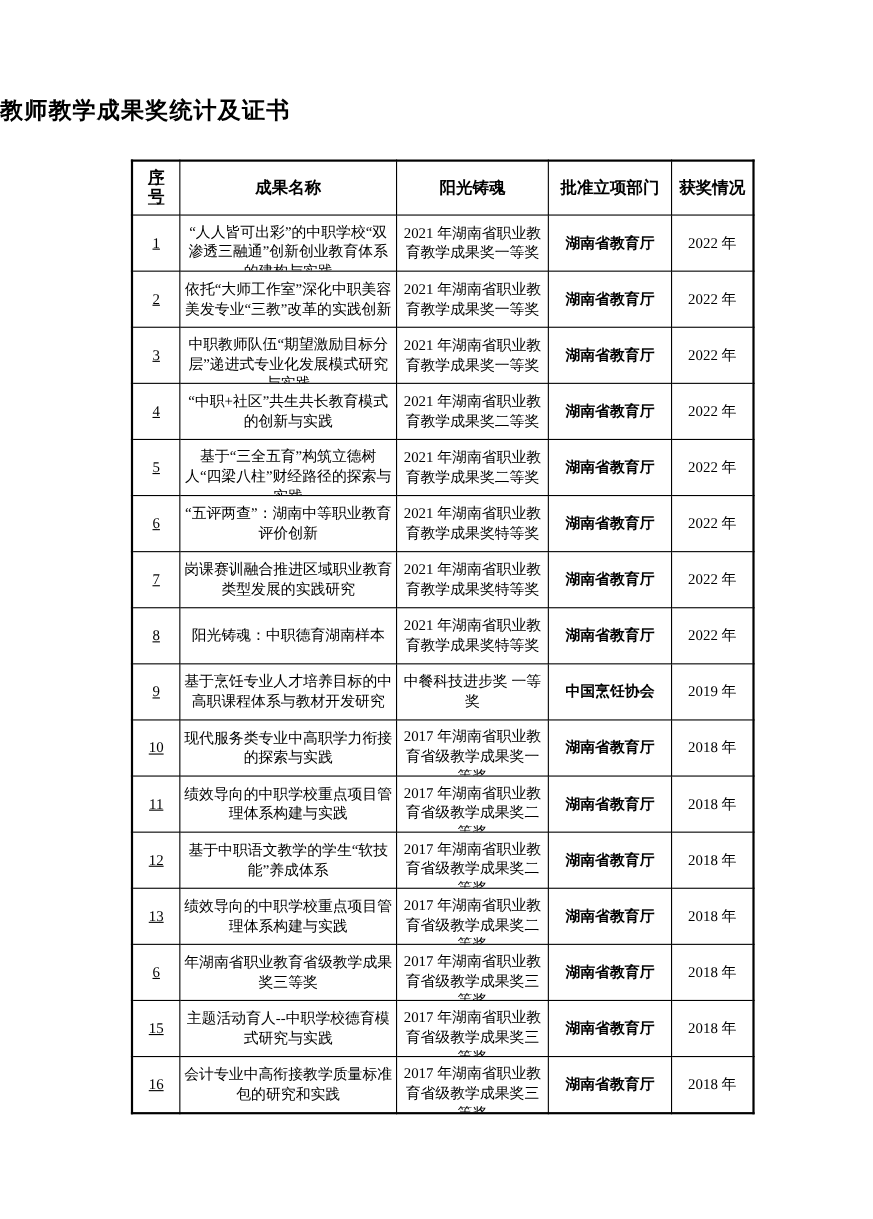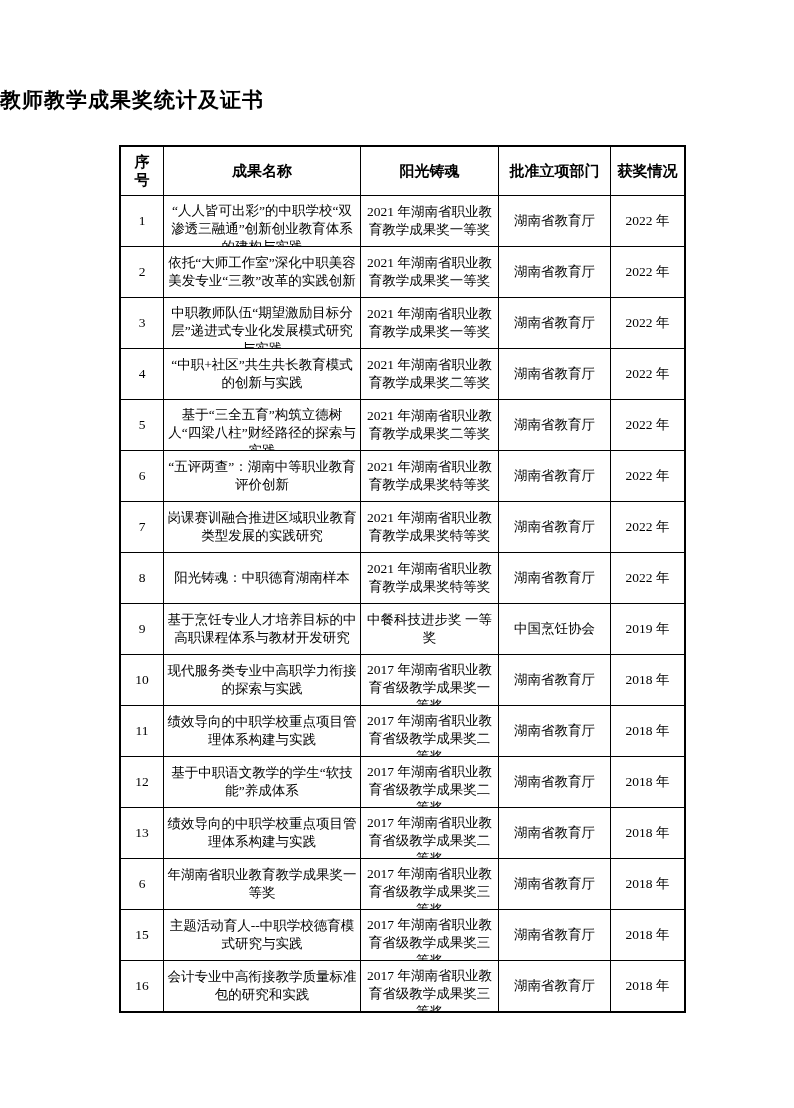--- a/index.html
+++ b/index.html
@@ -23,24 +23,24 @@
   }
   .award-table th,.award-table td{
     border:1px solid #000;padding:0;vertical-align:middle;
   }
   .award-table th{
     height:48px;
     font-family:"Liberation Sans","DejaVu Sans",sans-serif;
     font-weight:700;font-size:15px;
   }
   .hbox{display:flex;align-items:center;justify-content:center;text-align:center;line-height:18px;}
-  .c0{width:42px;}
+  .c0{width:42px;text-decoration:underline;}
   .c1{width:196px;}
   .c2{width:137px;}
-  .c3{width:111px;}
+  .c3{width:111px;font-weight:bold;}
   .c4{width:73px;font-family:Liberation Serif, serif;}
   .c0 .hbox{padding:0 12px;}
   .cellbox{
     box-sizing:border-box;height:50px;
     display:flex;align-items:center;justify-content:center;
     text-align:center;overflow:hidden;
     font-size:13.5px;line-height:18px;
     padding:0 6px;
   }
   .c1 .cellbox{padding:0 3px;}
@@ -447,21 +447,21 @@
   </tr>
 
   <tr>
     <td class="c0">
             <div class="cellbox">
               <span class="txt">6</span>
             </div>
           </td>
     <td class="c1">
             <div class="cellbox">
-              <span class="txt">年湖南省职业教育教学成果奖一等奖</span>
+              <span class="txt">年湖南省职业教育省级教学成果奖三等奖</span>
             </div>
           </td>
     <td class="c2">
             <div class="cellbox clip-top">
               <span class="txt">2017 年湖南省职业教育省级教学成果奖三等奖</span>
             </div>
           </td>
     <td class="c3">
             <div class="cellbox">
               <span class="txt">湖南省教育厅</span>

